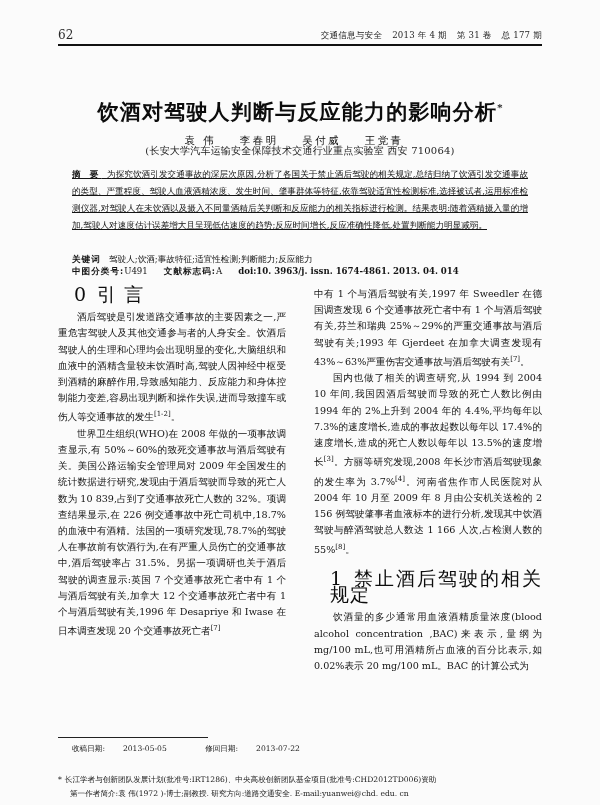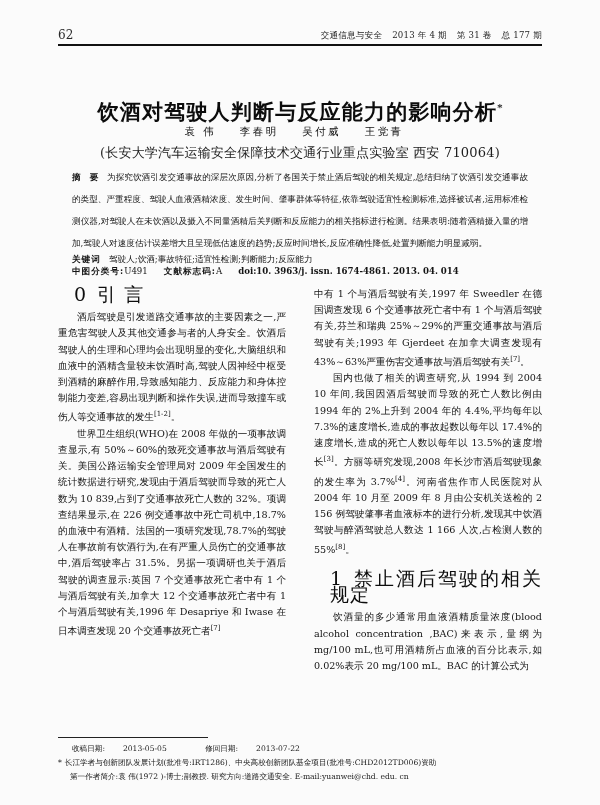--- a/index.html
+++ b/index.html
@@ -72,47 +72,48 @@
     color: #0c0c0c;
     font-family: "DejaVu Serif", "Liberation Serif", serif;
   }
   .title .star {
     font-size: 10px;
     vertical-align: super;
     letter-spacing: 0;
   }
   .authors {
     position: absolute;
-    left: 0; top: 125px;
+    left: 0; top: 134px;
     width: 588px;
     text-align: center;
     font-size: 10.5px;
     letter-spacing: 2.4px;
     color: #111;
   }
   .authors span { margin: 0 9px; }
   .affil {
     position: absolute;
     left: 0; top: 144px;
     width: 600px;
     text-align: center;
-    font-size: 13px;
+    font-size: 10px;
     letter-spacing: .2px;
     color: #1d1d1d;
   }
 
   
   .absblock {
     position: absolute;
     left: 72px; top: 166px;
     width: 456px;
     font-size: 8.6px;
-    line-height: 22px;
+    line-height: 17px;
     color: #141414;
     text-align: justify;
+    text-decoration: underline;
   }
   .absblock .lbl { font-weight: bold; letter-spacing: 3px; }
   .absblock p { margin: 0; text-indent: 0; }
   .kwline, .clsline {
     position: absolute;
     left: 72px;
     width: 456px;
     font-size: 8.6px;
     line-height: 14px;
     color: #141414;
@@ -163,21 +164,21 @@
   .foot {
     position: absolute;
     left: 58px; top: 742px;
     width: 486px;
     font-size: 7.6px;
     line-height: 13.4px;
     color: #1a1a1a;
   }
   .foot .dates span { margin-right: 18px; }
   .foot .dates { padding-left: 14px; }
-  .foot .fund { margin-top: 1px; }
+  .foot .fund { margin-top: 18px; }
   .foot .bio  { padding-left: 12px; }
   .foot .mark { margin-right: 3px; }
 </style>
 </head>
 <body>
 
 <div class="page">
 
   <div class="runhead">
     <div class="folio">62</div>

